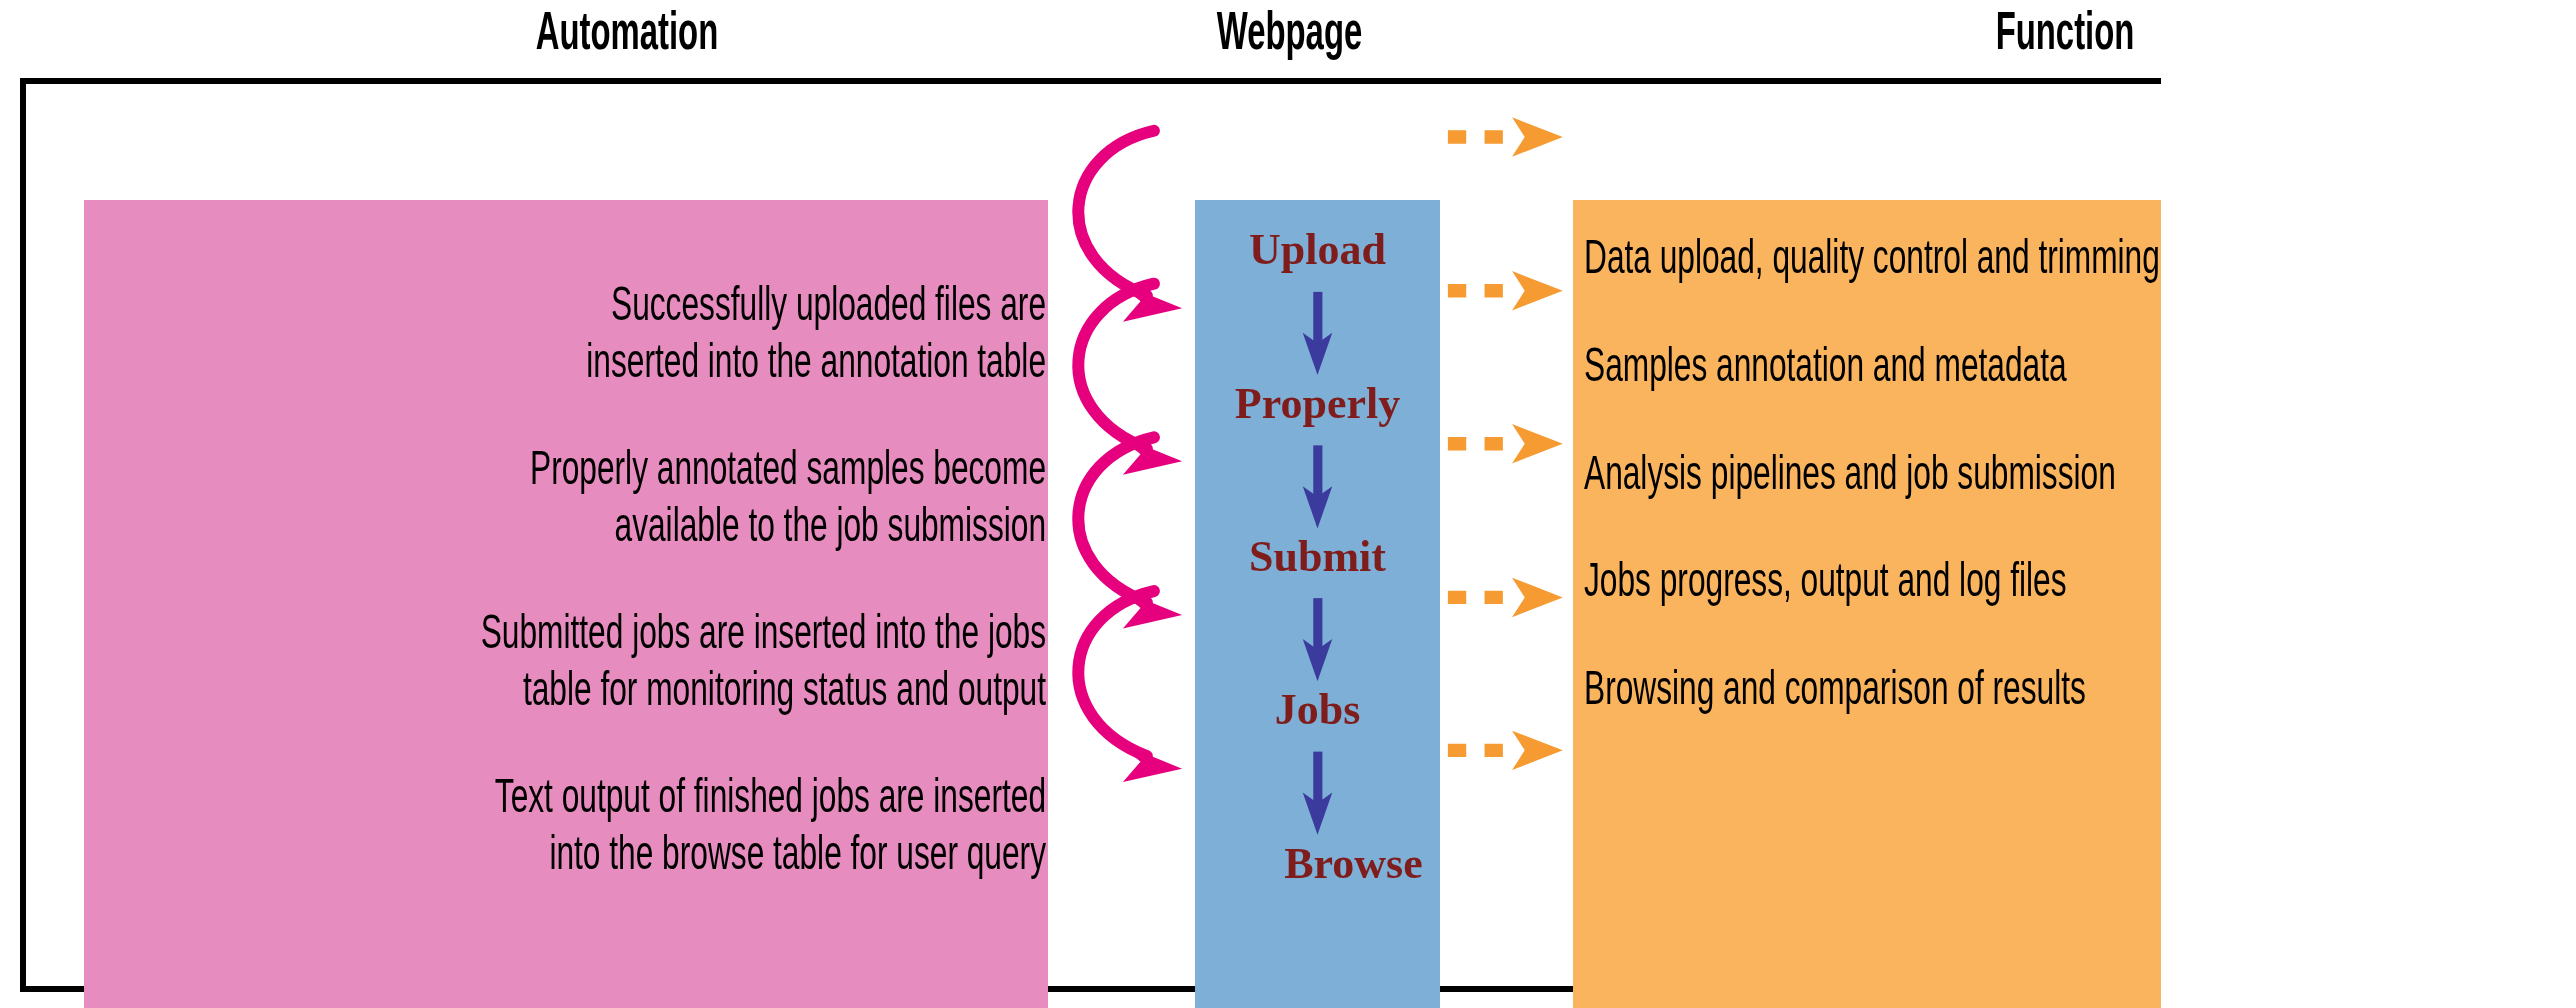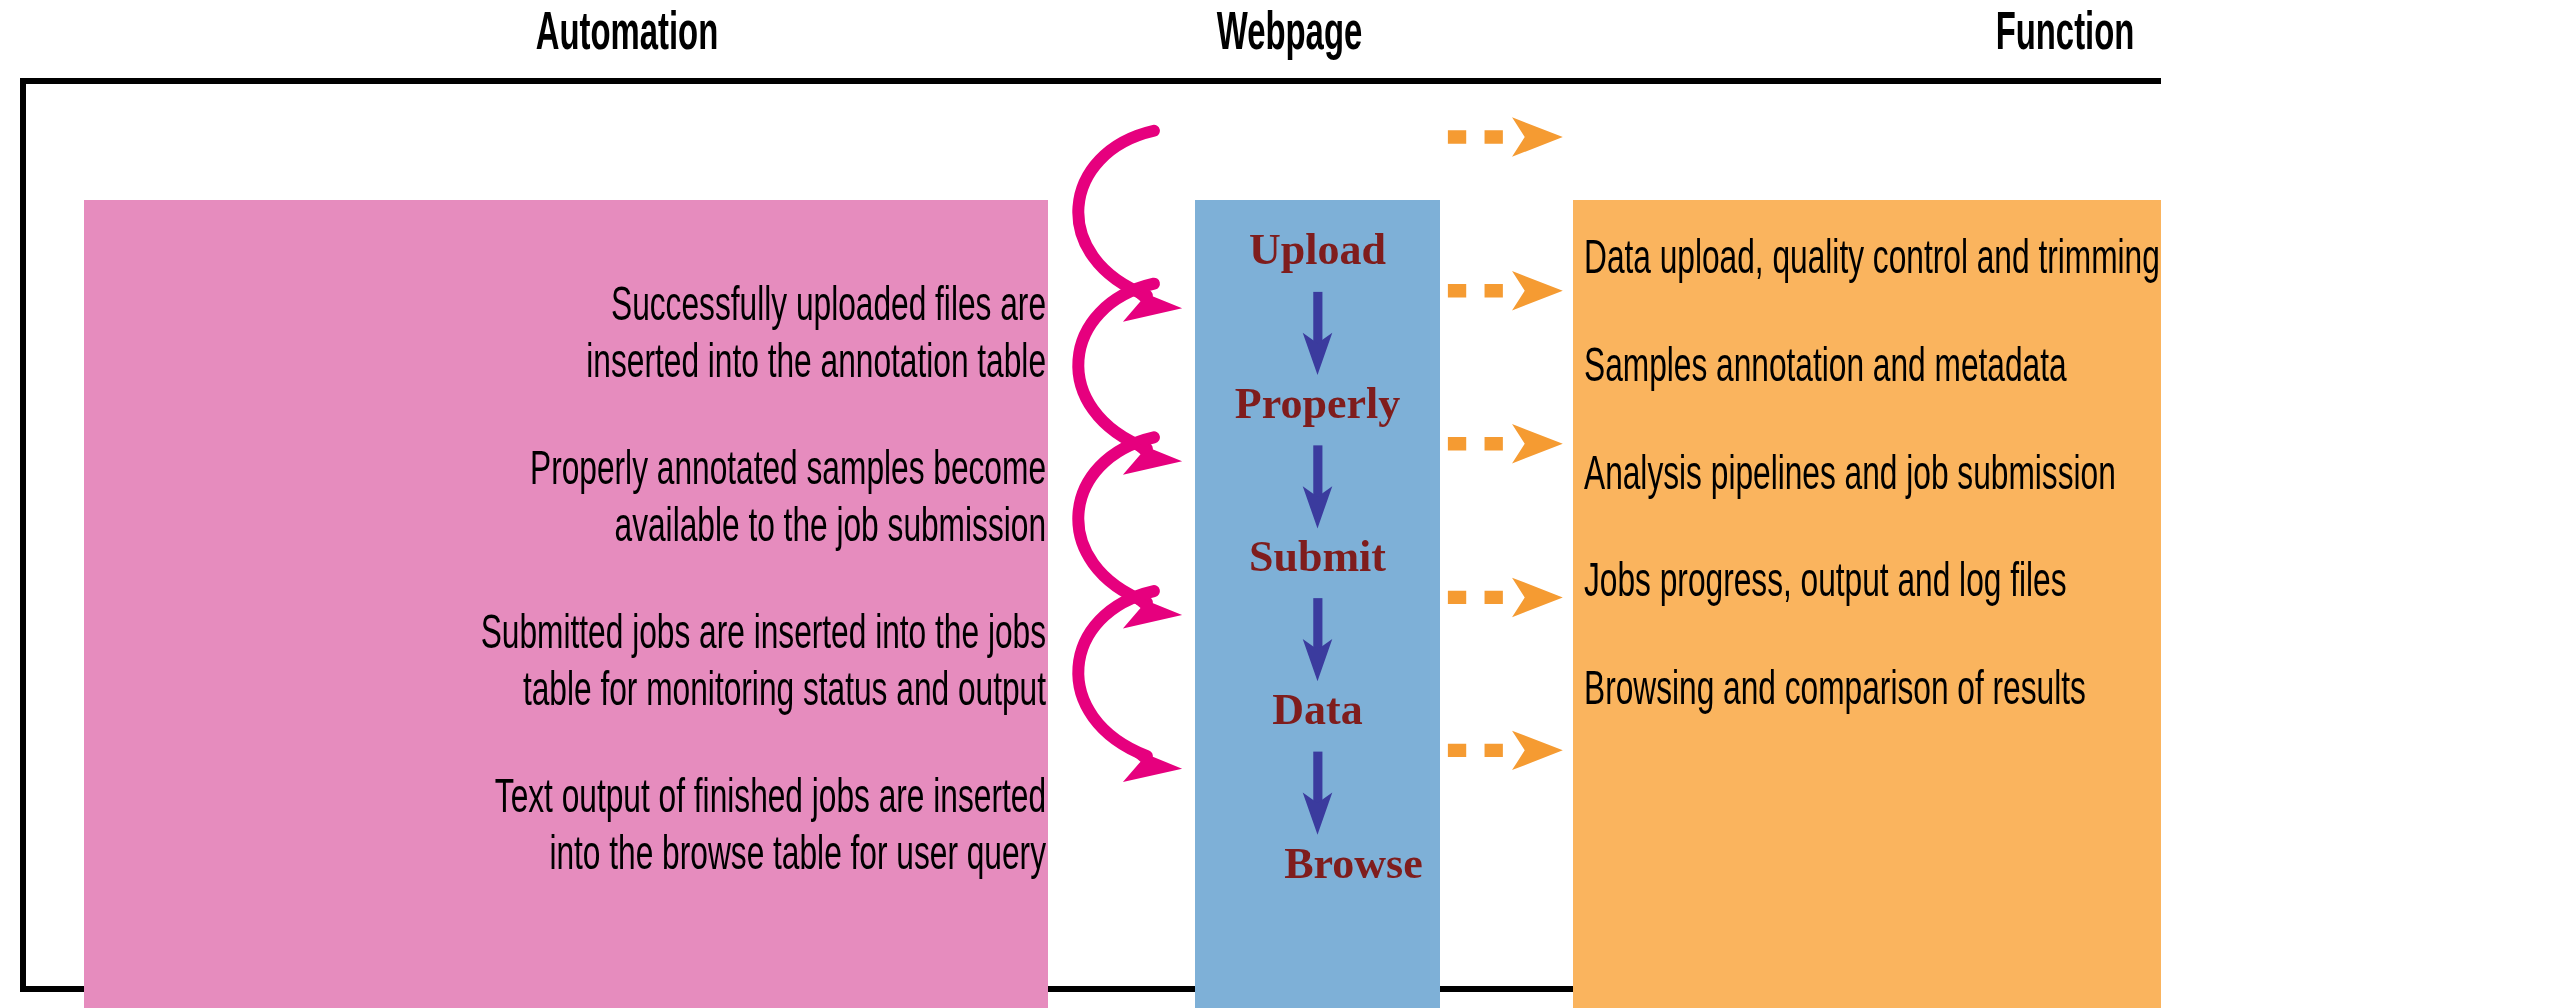--- a/index.html
+++ b/index.html
@@ -146,21 +146,21 @@
 
       <div class="cond-text cond-right auto-text" id="auto-2"><span>Submitted jobs are inserted into the jobs</span><br><span>table for monitoring status and output</span></div>
 
       <div class="cond-text cond-right auto-text" id="auto-3"><span>Text output of finished jobs are inserted</span><br><span>into the browse table for user query</span></div>
     </div>
 
     <div id="blue-panel">
       <div class="step-label" id="step-0">Upload</div>
       <div class="step-label" id="step-1">Properly</div>
       <div class="step-label" id="step-2">Submit</div>
-      <div class="step-label" id="step-3">Data</div>
+      <div class="step-label" id="step-3">Jobs</div>
       <div class="step-label" id="step-4">Browse</div>
 
       <svg width="245" height="835" viewBox="0 0 348 1185" style="position:absolute;left:0;top:0;">
         <g fill="#3b3b9e">
           <g>
             <rect x="168" y="130" width="13" height="80"></rect>
             <path d="M153 188 L174 248 L195 188 L174 203 Z"></path>
           </g>
           <g>
             <rect x="168" y="348" width="13" height="80"></rect>

